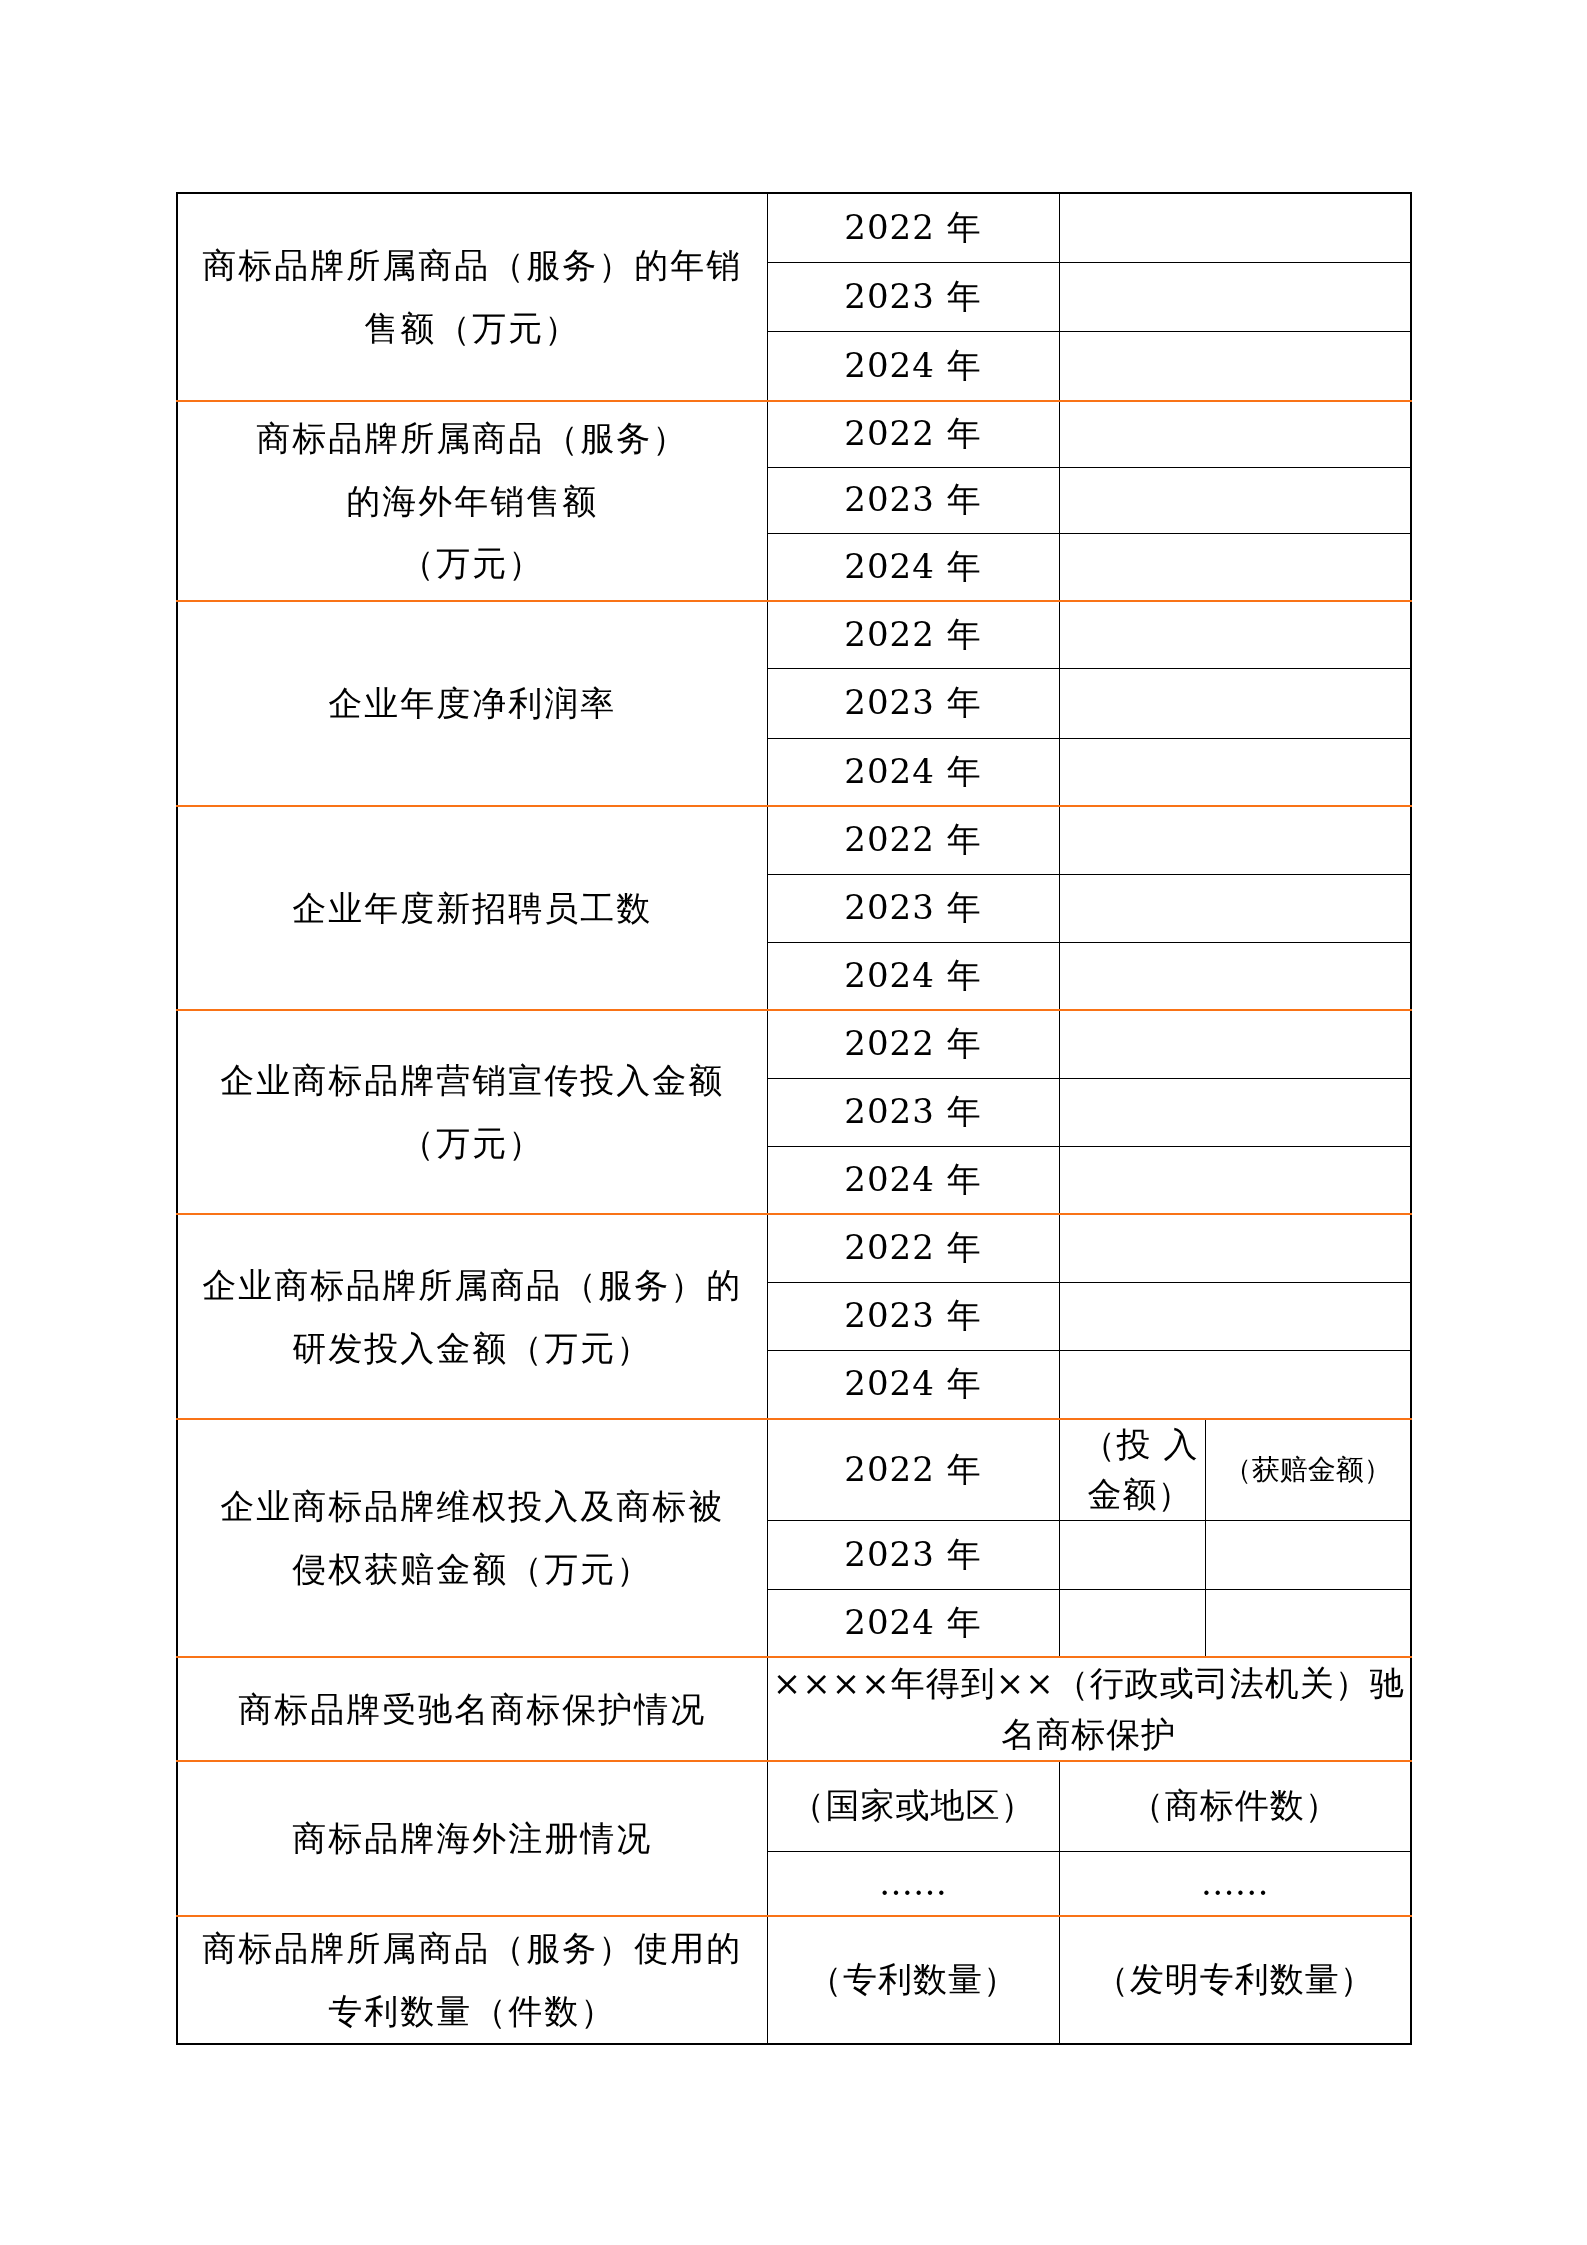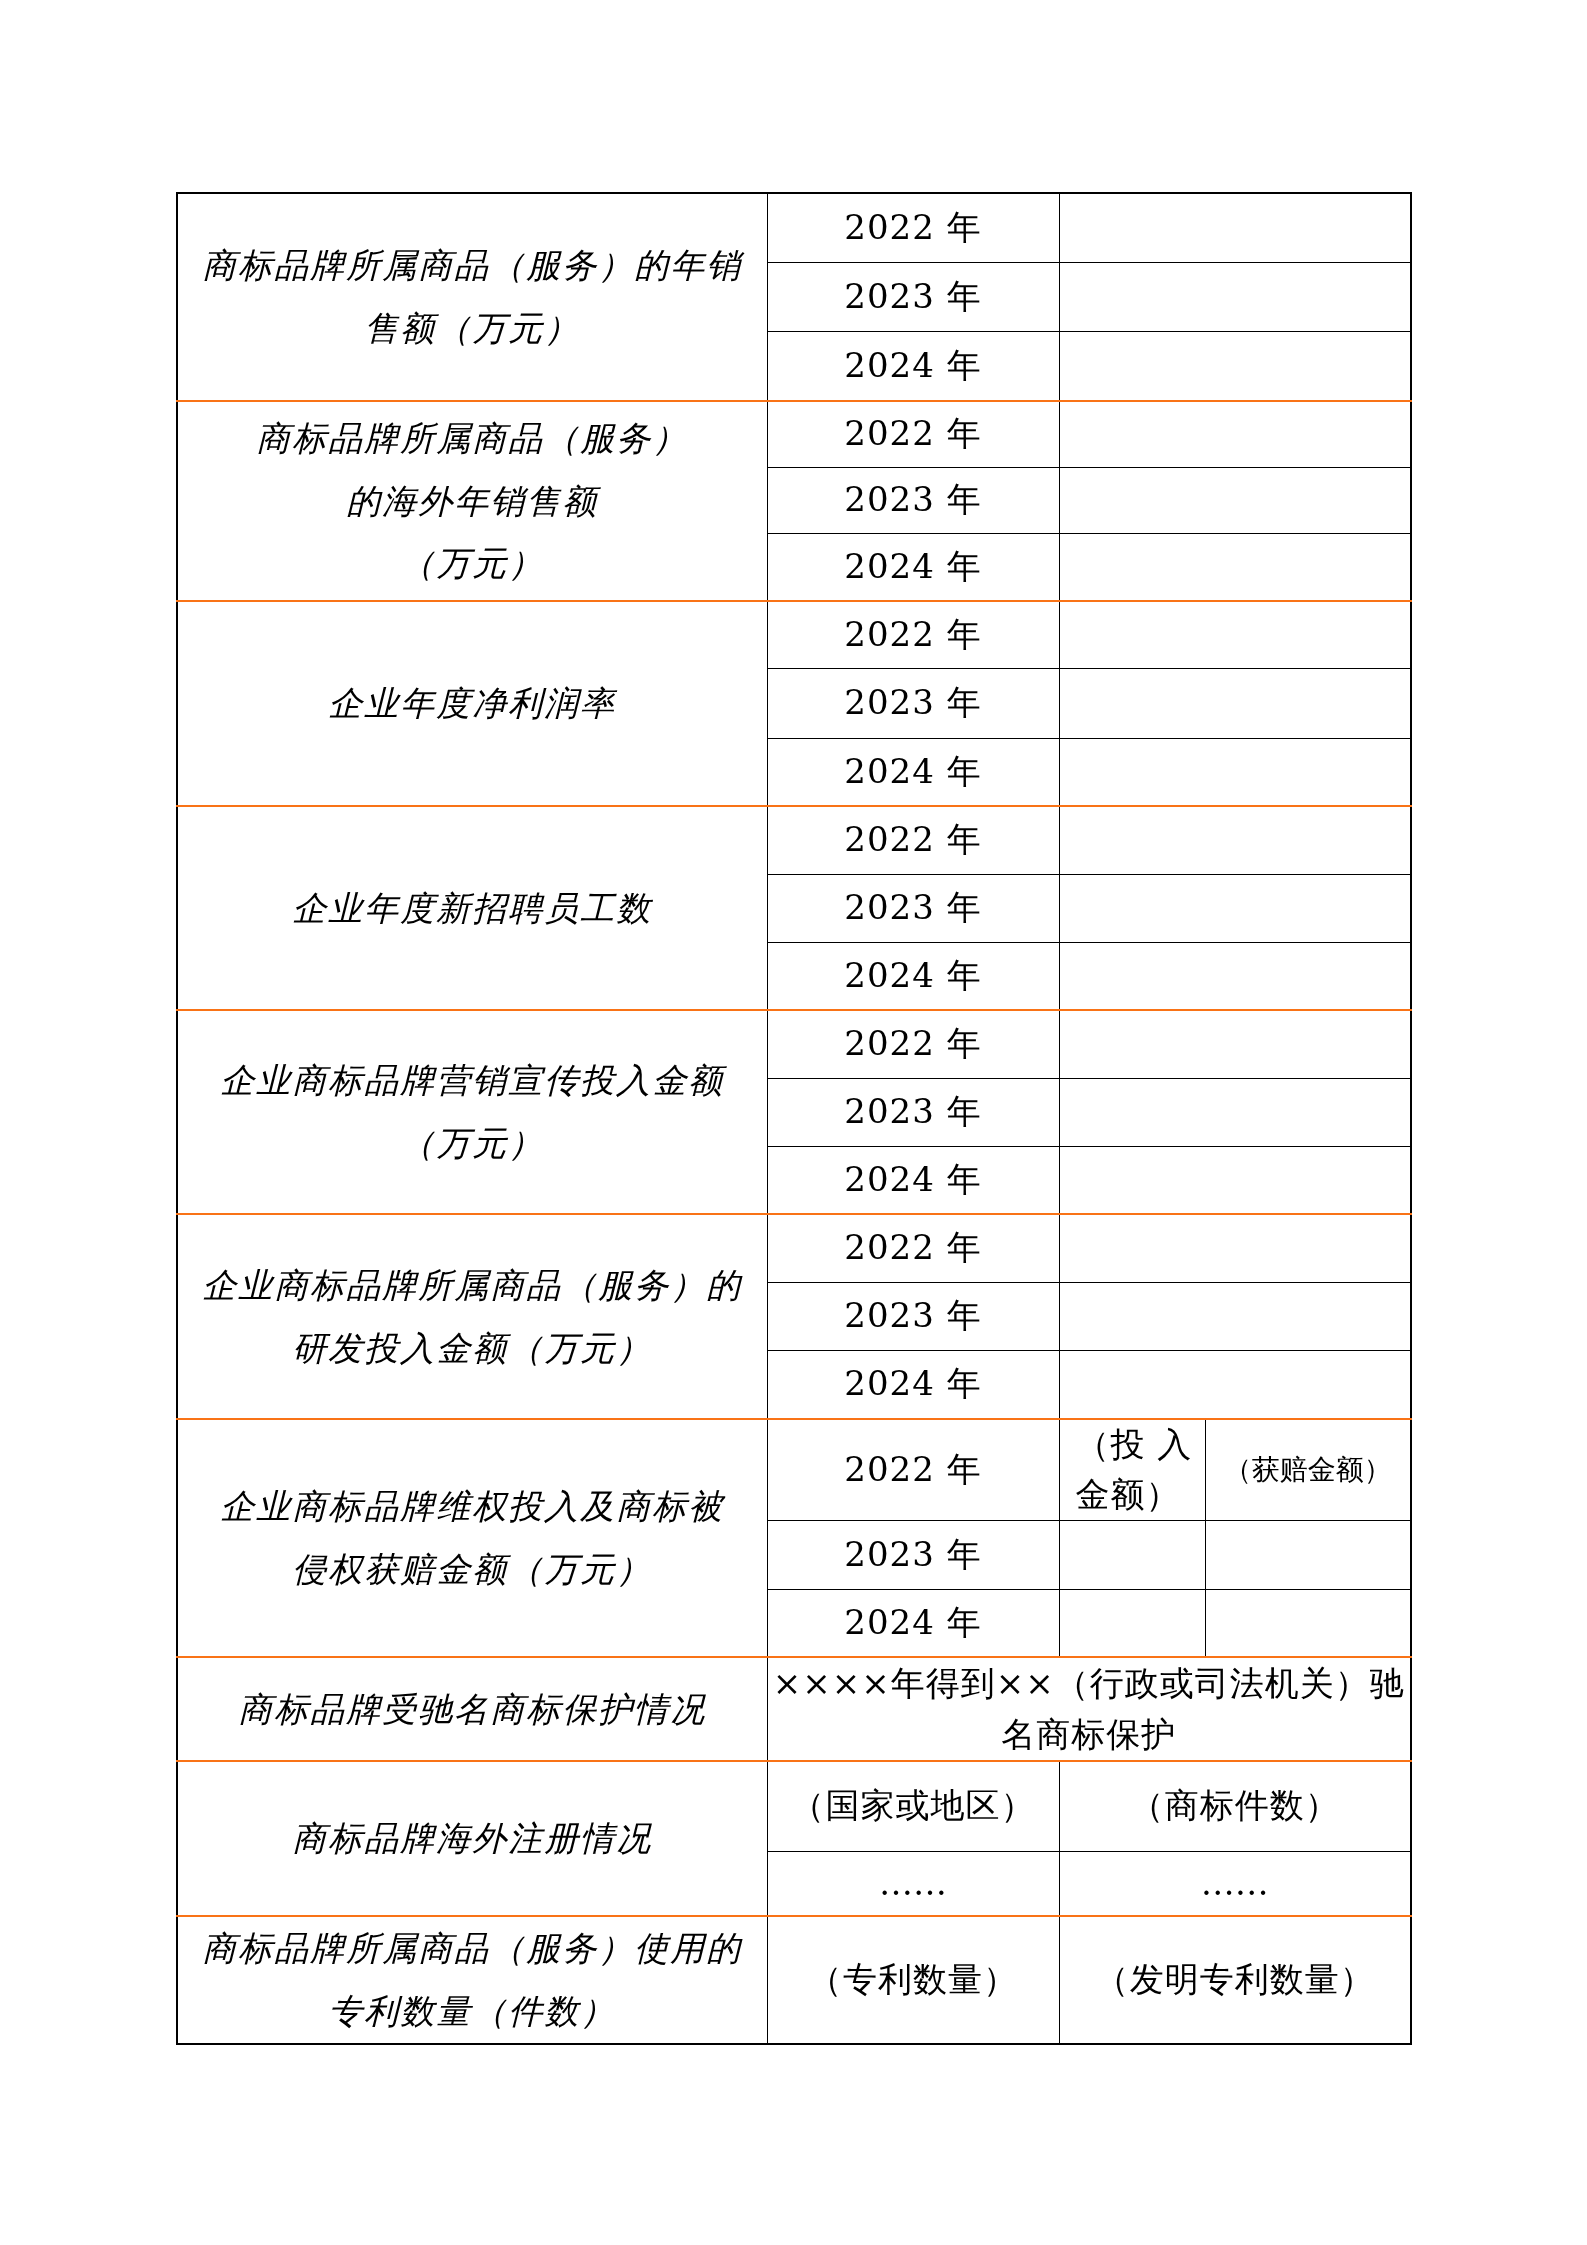--- a/index.html
+++ b/index.html
@@ -36,34 +36,33 @@
     padding: 0;
     overflow: hidden;
   }
   tr.gs > td {
     border-top: 2px solid #f97316;
   }
   td.label {
     letter-spacing: 2px;
     line-height: 1.85;
     white-space: pre;
-    font-style: italic;
   }
   td.year {
     letter-spacing: 1px;
   }
   td.content {
     white-space: pre;
     line-height: 1.5;
     letter-spacing: 1px;
   }
   td.invest {
     white-space: pre;
     line-height: 1.45;
-    text-align: left;
+    text-align: center;
     padding-left: 16px;
     letter-spacing: 1px;
   }
   td.comp {
     font-size: 28px;
   }
   td.subhead {
     letter-spacing: 1px;
   }
 </style>

